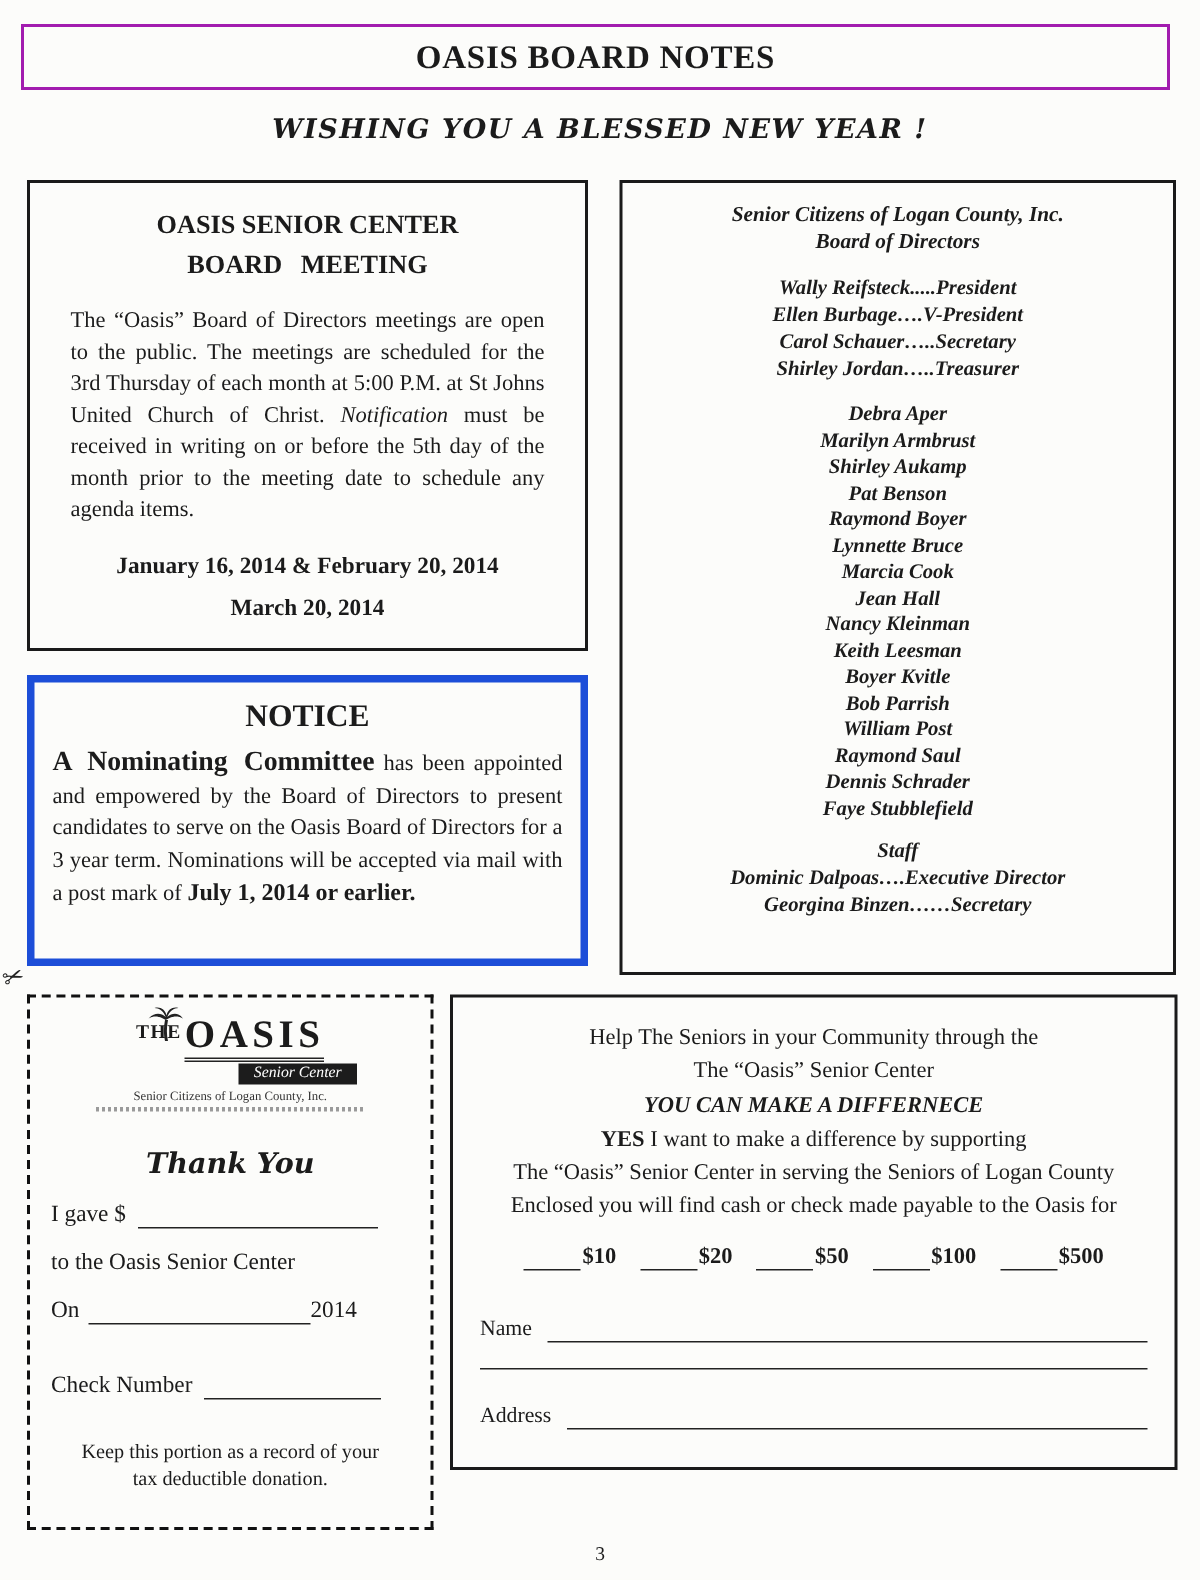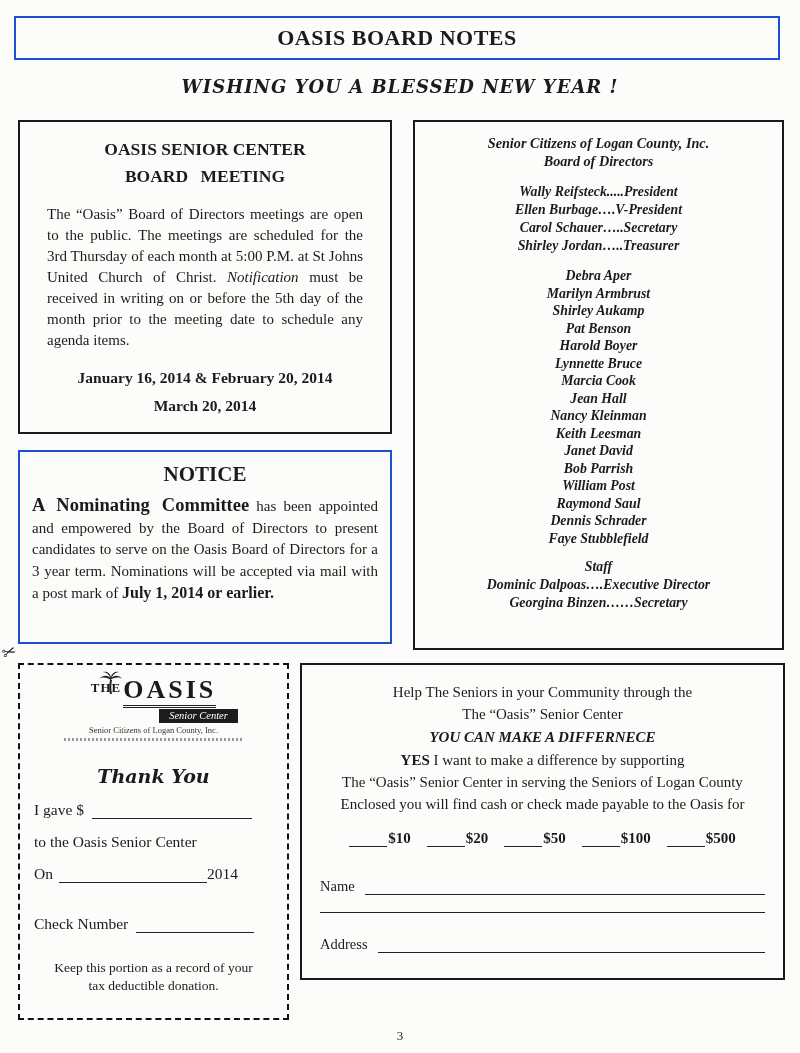--- a/index.html
+++ b/index.html
@@ -2,41 +2,41 @@
 <html><head>
 <meta charset="utf-8">
 <style>
   * { margin:0; padding:0; box-sizing:border-box; }
   html,body { background:#fbfbf8; }
   body { font-family:"Liberation Serif", serif; color:#1b1b1b; }
   .page { position:relative; width:800px; height:1053px; background:#fcfcfa; overflow:hidden; margin:0 auto; }
 
   
   .title-box { position:absolute; left:14px; top:16px; width:766px; height:44px;
-    border:2px solid #1d4ed8; display:flex; align-items:center; justify-content:center; }
+    border:2px solid #a21caf; display:flex; align-items:center; justify-content:center; }
   .title-box h1 { font-size:22px; font-weight:700; letter-spacing:.5px; }
 
   
   .greeting { position:absolute; left:0; top:76px; width:100%; text-align:center;
     font-style:italic; font-weight:700; font-size:18px; letter-spacing:1px;
     font-family:"DejaVu Serif", serif; }
 
   
   .meeting-box { position:absolute; left:18px; top:120px; width:374px; height:314px;
     border:2px solid #1a1a1a; padding:14px 27px 10px; }
   .meeting-title { text-align:center; font-weight:700; font-size:17.5px; line-height:27px; }
   .meeting-title .t2 { word-spacing:8px; }
   .meeting-body { margin-top:14px; font-size:15px; line-height:21px; text-align:justify; }
   .meeting-body .em { font-weight:400; font-style:italic; }
   .meeting-dates { margin-top:18px; text-align:center; font-weight:700; font-size:15.5px; }
   .meeting-dates div { margin-bottom:10px; }
 
   
   .notice-box { position:absolute; left:18px; top:450px; width:374px; height:194px;
-    border:2px solid #1d4ed8; padding:10px 12px; }
+    border:5px solid #1d4ed8; padding:10px 12px; }
   .notice-title { text-align:center; font-weight:700; font-size:21px; margin-bottom:8px; }
   .notice-body { font-size:15px; line-height:21.5px; text-align:justify; }
   .notice-body .lead { font-weight:700; font-size:18.5px; word-spacing:4px; }
   .notice-body .deadline { font-weight:700; font-size:16px; }
 
   
   .directors-box { position:absolute; left:413px; top:120px; width:371px; height:530px;
     border:2px solid #1a1a1a; text-align:center; font-style:italic; font-weight:700;
     padding-top:12px; font-size:13.8px; line-height:18px; }
   .dir-org { font-size:14.2px; }
@@ -128,27 +128,27 @@
         <div>Ellen Burbage….V-President</div>
         <div>Carol Schauer…..Secretary</div>
         <div>Shirley Jordan…..Treasurer</div>
       </div>
     <div class="dir-members">
 
     <div>Debra Aper</div>
         <div>Marilyn Armbrust</div>
         <div>Shirley Aukamp</div>
         <div>Pat Benson</div>
-        <div>Harold Boyer</div>
+        <div>Raymond Boyer</div>
         <div>Lynnette Bruce</div>
         <div>Marcia Cook</div>
         <div>Jean Hall</div>
         <div>Nancy Kleinman</div>
         <div>Keith Leesman</div>
-        <div>Janet David</div>
+        <div>Boyer Kvitle</div>
         <div>Bob Parrish</div>
         <div>William Post</div>
         <div>Raymond Saul</div>
         <div>Dennis Schrader</div>
         <div>Faye Stubblefield</div>
       </div>
     <div class="dir-staff-title">Staff</div>
     <div class="dir-staff">
 
     <div>Dominic Dalpoas….Executive Director</div>

